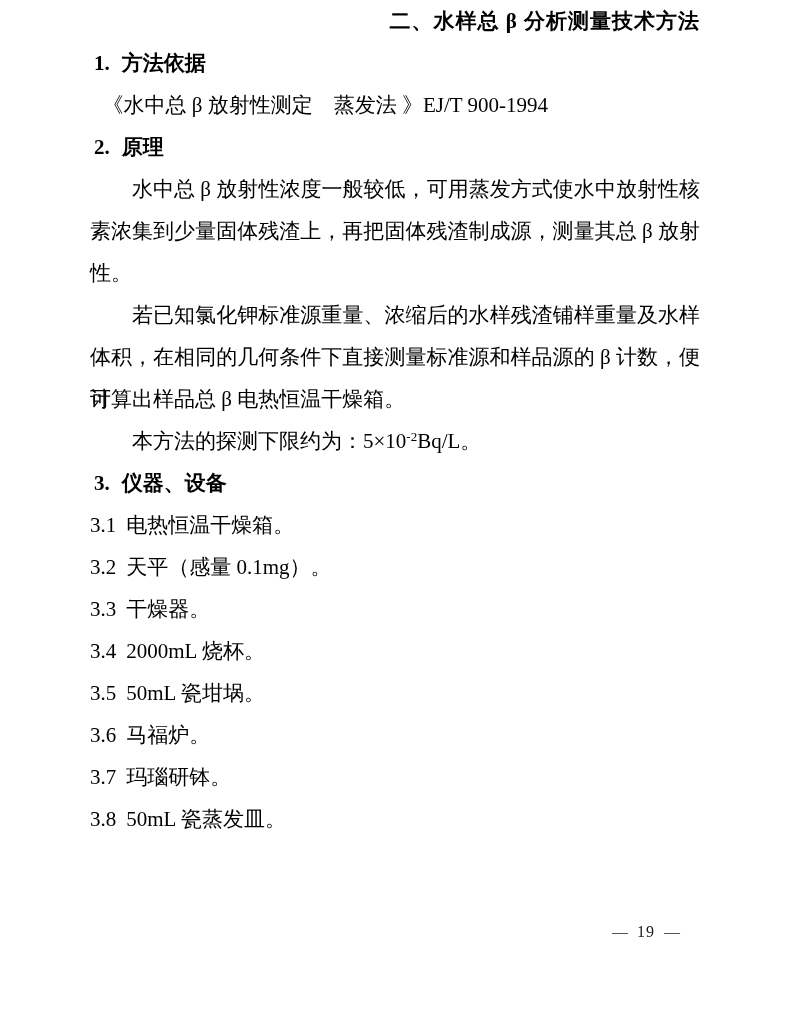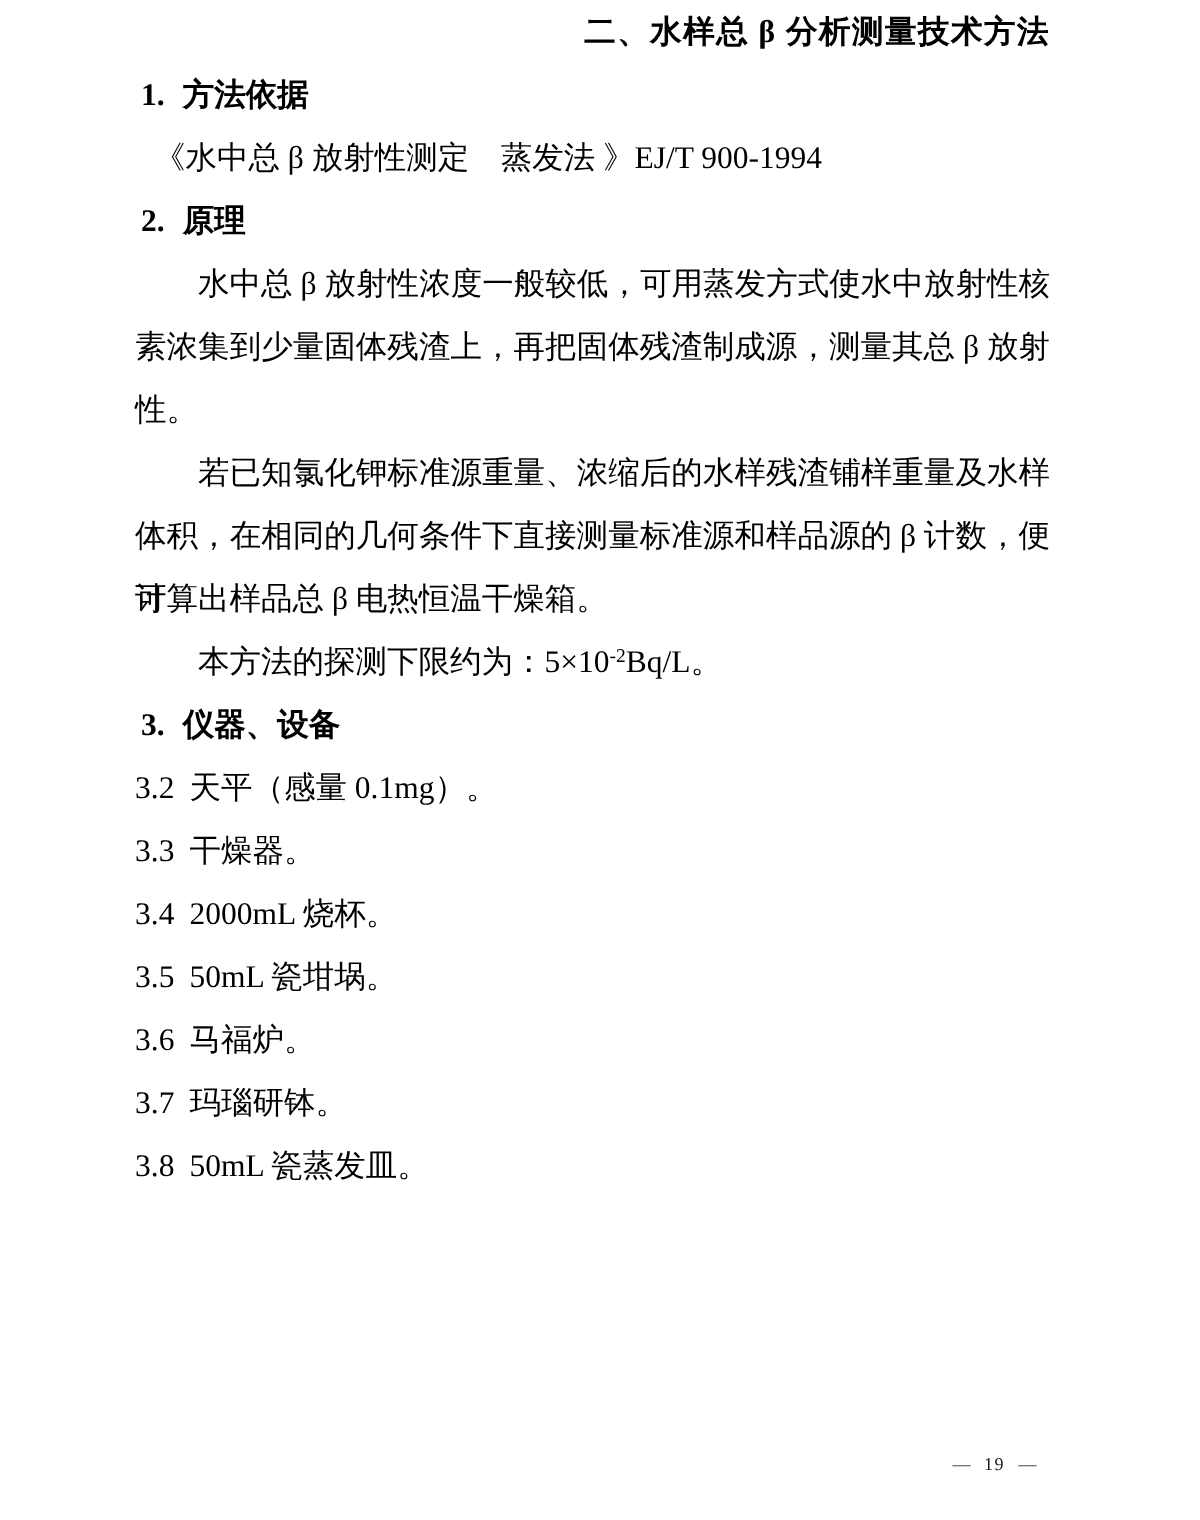--- a/index.html
+++ b/index.html
@@ -36,25 +36,24 @@
   .indent { text-indent: 2em; }
   .item .num { margin-right: 10px; }
   sup {
     font-size: 13px;
     line-height: 0;
     vertical-align: 7px;
   }
   .footer {
     position: absolute;
     top: 920px;
-    right: 100px;
-    font-size: 12px;
+    right: 111px;
+    font-size: 16px;
     line-height: 24px;
     color: #1a1a1a;
-    margin-top: 44px;
   }
   .footer .dash {
     display: inline-block;
     margin: 0 9px;
     color: #333333;
   }
   .footer .pagenum { letter-spacing: 1px; }
 </style>
 </head>
 <body>
@@ -83,20 +82,23 @@
 
   <div class="line indent">
     <span>本方法的探测下限约为：5×10</span><sup>-2</sup><span>Bq/L。</span>
   </div>
 
   <div class="line heading">
     <span class="num">3.</span><span>仪器、设备</span>
   </div>
 
   <div class="line item">
+    <span class="num">3.1</span><span>电热恒温干燥箱。</span>
+  </div>
+  <div class="line item">
     <span class="num">3.2</span><span>天平（感量 0.1mg）。</span>
   </div>
   <div class="line item">
     <span class="num">3.3</span><span>干燥器。</span>
   </div>
   <div class="line item">
     <span class="num">3.4</span><span>2000mL 烧杯。</span>
   </div>
   <div class="line item">
     <span class="num">3.5</span><span>50mL 瓷坩埚。</span>

